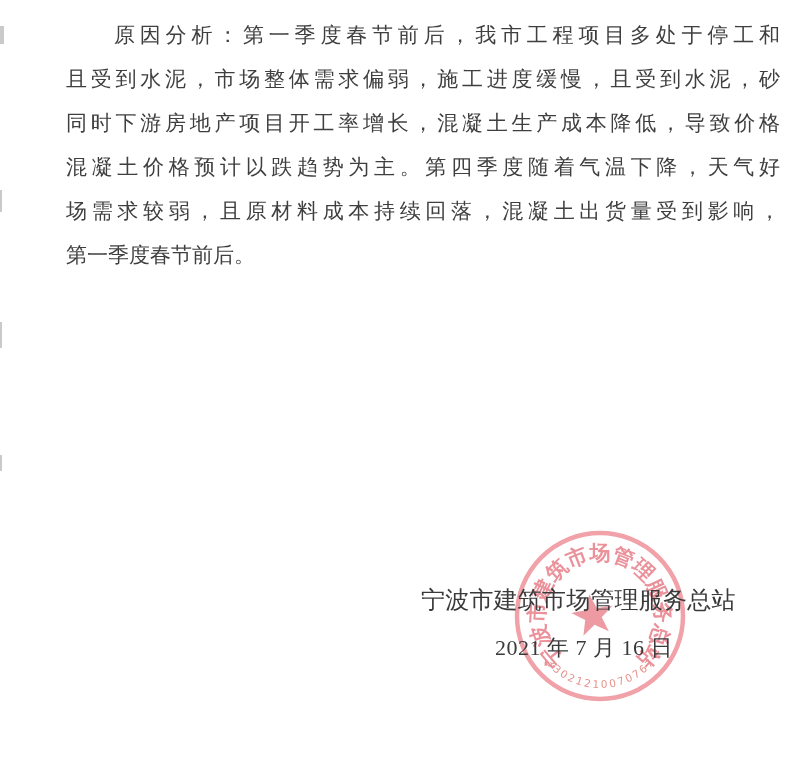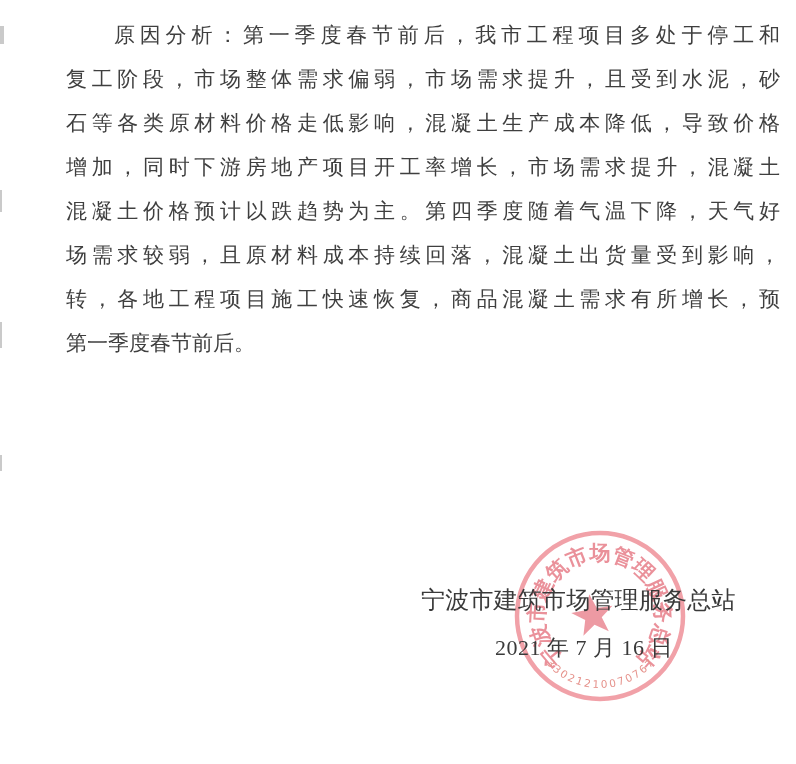--- a/index.html
+++ b/index.html
@@ -106,26 +106,24 @@
           <text transform="rotate(-24.769230769230774) translate(0,72)" class="seal-digit" fill="#e07a72">0</text>
           <text transform="rotate(-31.84615384615384) translate(0,72)" class="seal-digit" fill="#e07a72">7</text>
           <text transform="rotate(-38.92307692307692) translate(0,72)" class="seal-digit" fill="#e07a72">6</text>
           <text transform="rotate(-46) translate(0,72)" class="seal-digit" fill="#e07a72">7</text>
         </g>
     </svg>
   </div>
 
   <div class="body-text">
       <div class="line indent">原因分析：第一季度春节前后，我市工程项目多处于停工和</div>
-      <div class="line">复工阶段，市场整体需求偏弱，市场需求提升，且受到水泥，砂</div>
-      <div class="line">石等各类原材料价格走低影响，混凝土生产成本降低，导致价格</div>
-      <div class="line">增加，同时下游房地产项目开工率增长，市场需求提升，混凝土</div>
+      <div class="line">且受到水泥，市场整体需求偏弱，施工进度缓慢，且受到水泥，砂</div>
+      <div class="line">同时下游房地产项目开工率增长，混凝土生产成本降低，导致价格</div>
       <div class="line">混凝土价格预计以跌趋势为主。第四季度随着气温下降，天气好</div>
       <div class="line">场需求较弱，且原材料成本持续回落，混凝土出货量受到影响，</div>
-      <div class="line">转，各地工程项目施工快速恢复，商品混凝土需求有所增长，预</div>
       <div class="line last">第一季度春节前后。</div>
     </div>
 
   <div class="signature">宁波市建筑市场管理服务总站</div>
   <div class="date">2021 年 7 月 16 日</div>
 
   <div class="artifact" style="left:0;top:26px;width:4px;height:18px;"></div>
   <div class="artifact" style="left:0;top:190px;width:2px;height:22px;"></div>
   <div class="artifact" style="left:0;top:322px;width:2px;height:26px;"></div>
   <div class="artifact" style="left:0;top:455px;width:2px;height:16px;"></div>

